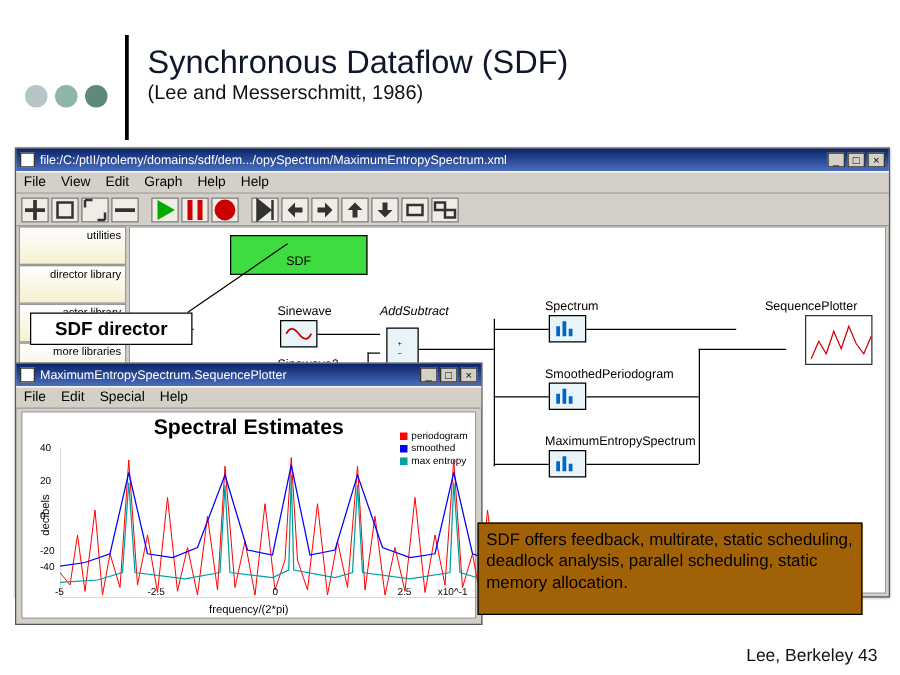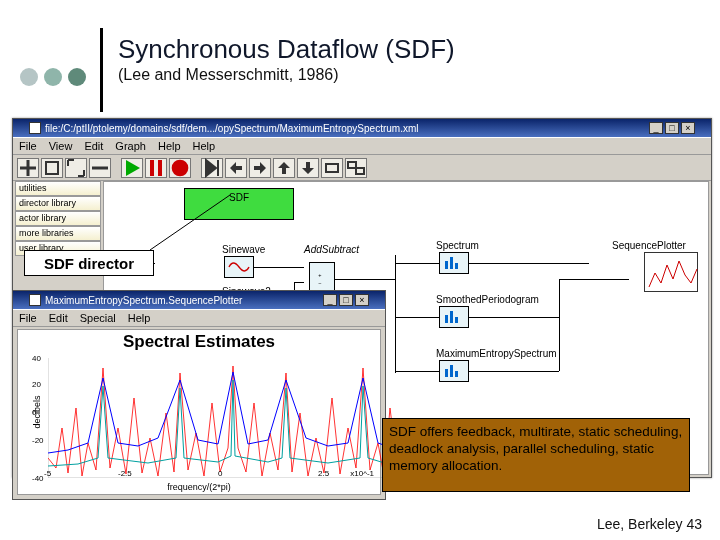--- a/index.html
+++ b/index.html
@@ -37,21 +37,21 @@
   .win-main {
     position: absolute; left: 12px; top: 118px;
     width: 700px; height: 360px;
     background: #d4d0c8;
     border: 1px solid #555;
     box-shadow: 0 0 2px rgba(0,0,0,.4);
   }
   .win-title {
     height: 18px; background: linear-gradient(#0a246a,#4a6fbf);
     display: flex; align-items: center; justify-content: space-between;
-    padding: 0 16px;
+    padding: 0 3px;
     color: #fff; font-size: 10px;
   }
   .win-title .lbl { display: flex; align-items: center; gap: 4px; }
   .win-title .ico {
     width: 12px; height: 12px; background: #fff; border: 1px solid #333;
   }
   .win-btns { display: flex; gap: 2px; }
   .win-btns span {
     width: 14px; height: 12px; background: #d4d0c8; border: 1px solid #333;
     font-size: 9px; line-height: 10px; text-align: center; color: #000;
@@ -79,37 +79,38 @@
   .tspacer { width: 6px; }
 
   .mainbody {
     position: absolute; left: 0; top: 62px; right: 0; bottom: 0;
   }
   
   .liblist {
     position: absolute; left: 2px; top: 0; width: 86px;
   }
   .libitem {
-    height: 15px; border: 1px solid #999; background: #fff;
+    height: 31px; border: 1px solid #999; background: #fff;
     font-size: 9px; line-height: 13px; padding: 0 3px;
     overflow: hidden; white-space: nowrap;
     background: linear-gradient(#fff,#f5f0d0);
+    text-align: right;
   }
 
   
   .canvas {
     position: absolute; left: 90px; top: 0; right: 2px; bottom: 2px;
     background: #fff; border: 1px solid #999;
   }
   .sdf-green {
     position: absolute; left: 80px; top: 6px; width: 110px; height: 32px;
     background: #3fdc3f; border: 1px solid #000;
     font-size: 10px; text-align: center; line-height: 14px;
   }
-  .sdf-green .top { font-size: 10px; padding-top: 2px; }
+  .sdf-green .top { font-size: 10px; padding-top: 14px; }
   .desc-text {
     position: absolute; left: 260px; top: 6px; width: 330px;
     color: #1030c0; font-family: "Times New Roman", serif;
     font-size: 13px; font-style: italic;
   }
 
   .block {
     position: absolute; width: 30px; height: 22px;
     border: 1px solid #000; background: #e8f4f8;
     display: flex; align-items: center; justify-content: center;
@@ -406,26 +407,40 @@
     </div>
   </div>
   <div class="menubar">
     <span>File</span>
     <span>Edit</span>
     <span>Special</span>
     <span>Help</span>
   </div>
   <div class="plot-area">
     <div class="plot-title">Spectral Estimates</div>
+    <div class="legend">
+      <div>
+          <span class="lsq" style="background:#ff0000"></span>
+          <span>periodogram</span>
+        </div>
+      <div>
+          <span class="lsq" style="background:#0000ff"></span>
+          <span>smoothed</span>
+        </div>
+      <div>
+          <span class="lsq" style="background:#00a0a0"></span>
+          <span>max entropy</span>
+        </div>
+    </div>
 
     <div class="ytick" style="top:24px">40</div>
     <div class="ytick" style="top:50px">20</div>
     <div class="ytick" style="top:78px">0</div>
     <div class="ytick" style="top:106px">-20</div>
-    <div class="ytick" style="top:144px">-40</div>
+    <div class="ytick" style="top:119px">-40</div>
     <div class="ylabel">decibels</div>
     <div class="xlabel">frequency/(2*pi)</div>
 
     <svg class="plot-svg" viewBox="0 0 370 120" preserveAspectRatio="none">
       <line x1="0" y1="0" x2="0" y2="120" stroke="#888" stroke-width="0.5"></line>
       <line x1="0" y1="120" x2="370" y2="120" stroke="#888" stroke-width="0.5"></line>
 
       <polyline fill="none" stroke="#ff0000" stroke-width="0.8" points="0,100 8,110 14,70 20,115 28,50 34,118 40,85 48,112 55,10 62,110 70,70 78,116 86,40 94,115 102,80 110,118 118,55 126,114 132,15 140,112 148,75 156,118 164,45 172,114 180,90 185,8 190,90 198,114 206,45 214,118 222,75 230,112 238,15 244,114 252,55 260,118 268,80 276,115 284,40 292,116 300,70 308,110 315,10 322,112 330,85 336,118 342,50 350,115 356,70 362,110 370,100"></polyline>
 
       <polyline fill="none" stroke="#0000ff" stroke-width="1" points="0,95 20,92 40,85 55,20 70,85 90,88 110,80 132,22 150,82 170,86 185,14 200,86 220,82 238,22 258,80 280,88 300,85 315,20 330,85 350,92 370,95"></polyline>

